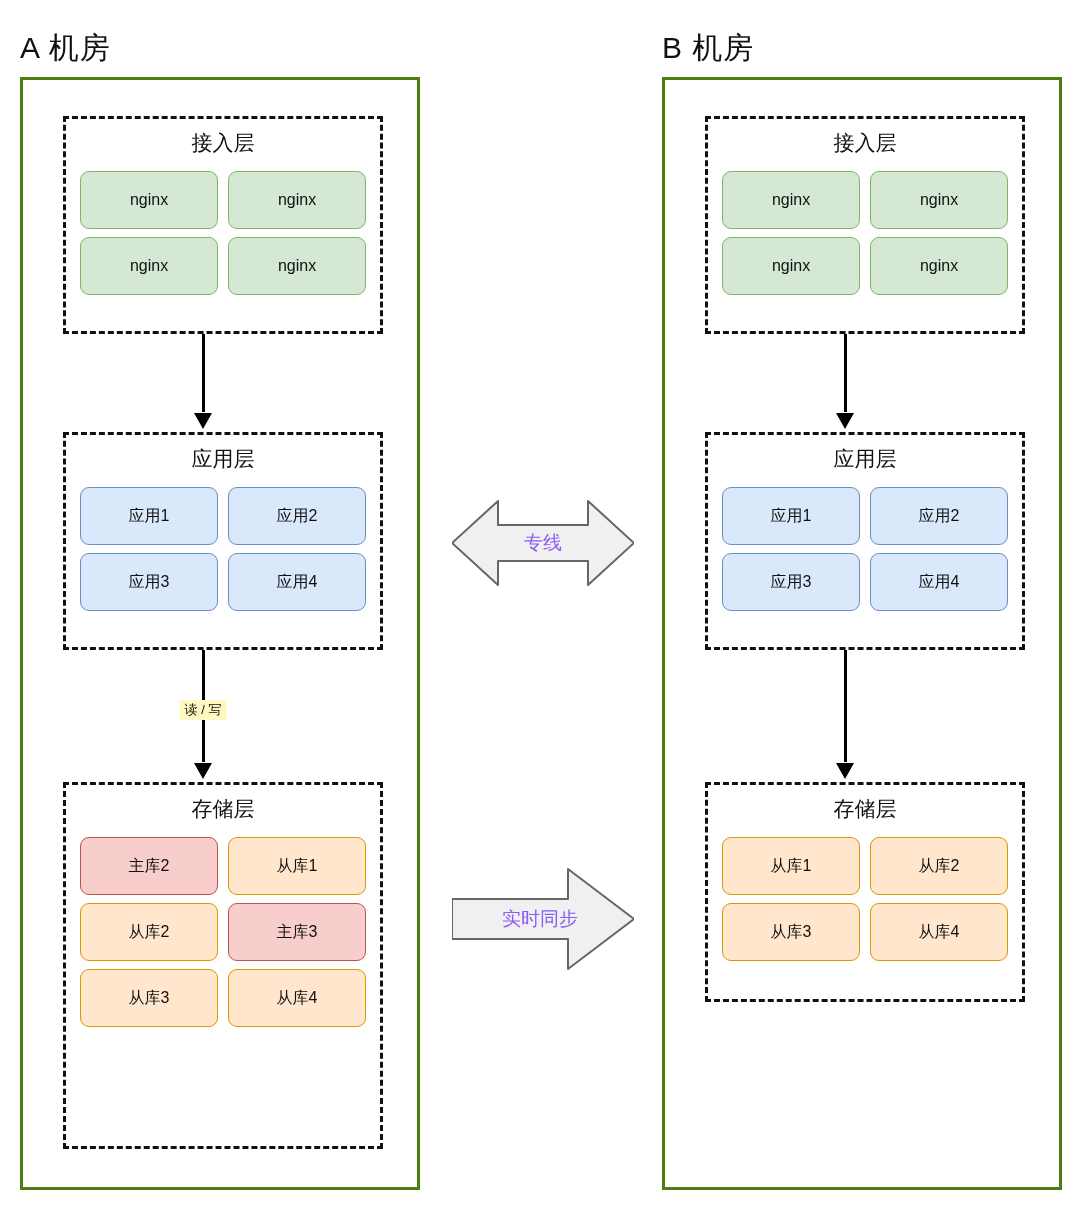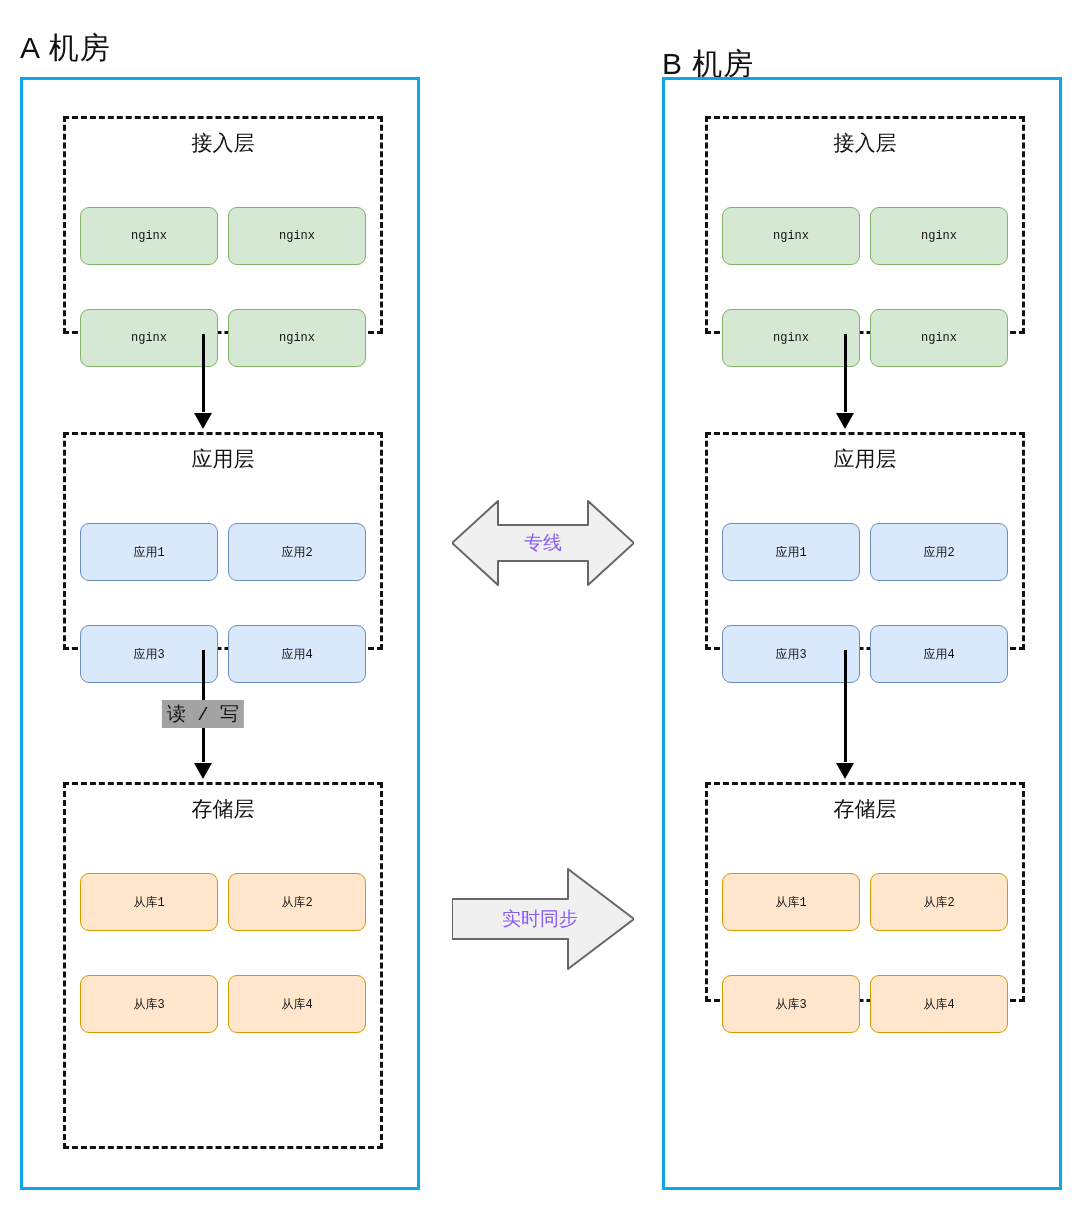--- a/index.html
+++ b/index.html
@@ -24,24 +24,23 @@
     position: absolute;
     font-size: 30px;
     letter-spacing: 1px;
     color: #111;
     white-space: nowrap;
   }
 
   
   .dc-box {
     position: absolute;
-    border: 3px solid #0ea5e9;
+    border: 3px solid #4d7c0f;
     background: #ffffff;
     box-sizing: border-box;
-    font-family: Liberation Mono, monospace;
   }
 
   
   .layer {
     position: absolute;
     border: 3px dashed #111111;
     background: transparent;
     box-sizing: border-box;
   }
   .layer-title {
@@ -65,25 +64,24 @@
   }
 
   
   .node {
     height: 58px;
     border-radius: 9px;
     border: 1.5px solid #888;
     display: flex;
     align-items: center;
     justify-content: center;
-    font-size: 12px;
+    font-size: 16px;
     color: #111;
     box-sizing: border-box;
     white-space: nowrap;
-    margin-top: 36px;
   }
   .node.nginx {
     background: #d5e8d4;
     border-color: #82b366;
   }
   .node.app {
     background: #dae8fc;
     border-color: #6c8ebf;
     text-align: center;
   }
@@ -113,23 +111,23 @@
     left: -9px;
     bottom: -1px;
     width: 0;
     height: 0;
     border-left: 9px solid transparent;
     border-right: 9px solid transparent;
     border-top: 16px solid #000;
   }
   .vconn-label {
     position: absolute;
-    font-size: 19px;
-    color: #111;
-    background: #a3a3a3;
+    font-size: 13px;
+    color: #111;
+    background: #fef9c3;
     padding: 1px 5px;
     white-space: nowrap;
     transform: translateX(-50%);
   }
 
   
   .block-arrow {
     position: absolute;
   }
   .block-arrow svg { display: block; }
@@ -178,75 +176,77 @@
 
     <div class="vconn" style="left:180px; top:570px; height:128px;">
       <div class="shaft" style="height:112px;"></div>
       <div class="head"></div>
     </div>
     <div class="vconn-label" style="left:180px; top:620px;">读 / 写</div>
 
     <div class="layer" style="left:40px; top:702px; width:320px; height:367px;">
       <div class="layer-title">存储层</div>
       <div class="node-grid">
+        <div class="node master">主库2</div>
+        <div class="node slave">从库1</div>
+        <div class="node slave">从库2</div>
+        <div class="node master">主库3</div>
+        <div class="node slave">从库3</div>
+        <div class="node slave">从库4</div>
+      </div>
+    </div>
+
+  </div>
+
+  <div class="dc-title" style="left:662px; top:28px; width:400px;">B 机房</div>
+
+  <div class="dc-box" style="left:662px; top:77px; width:400px; height:1113px;">
+
+    <div class="layer" style="left:40px; top:36px; width:320px; height:218px;">
+      <div class="layer-title">接入层</div>
+      <div class="node-grid">
+        <div class="node nginx">nginx</div>
+        <div class="node nginx">nginx</div>
+        <div class="node nginx">nginx</div>
+        <div class="node nginx">nginx</div>
+      </div>
+    </div>
+
+    <div class="vconn" style="left:180px; top:254px; height:94px;">
+      <div class="shaft" style="height:78px;"></div>
+      <div class="head"></div>
+    </div>
+
+    <div class="layer" style="left:40px; top:352px; width:320px; height:218px;">
+      <div class="layer-title">应用层</div>
+      <div class="node-grid">
+        <div class="node app">应用1</div>
+        <div class="node app">应用2</div>
+        <div class="node app">应用3</div>
+        <div class="node app">应用4</div>
+      </div>
+    </div>
+
+    <div class="vconn" style="left:180px; top:570px; height:128px;">
+      <div class="shaft" style="height:112px;"></div>
+      <div class="head"></div>
+    </div>
+
+    <div class="layer" style="left:40px; top:702px; width:320px; height:220px;">
+      <div class="layer-title">存储层</div>
+      <div class="node-grid">
         <div class="node slave">从库1</div>
         <div class="node slave">从库2</div>
         <div class="node slave">从库3</div>
         <div class="node slave">从库4</div>
       </div>
     </div>
 
   </div>
 
-  <div class="dc-title" style="left:662px; top:28px; width:400px;margin-top:16px;">B 机房</div>
-
-  <div class="dc-box" style="left:662px; top:77px; width:400px; height:1113px;">
-
-    <div class="layer" style="left:40px; top:36px; width:320px; height:218px;">
-      <div class="layer-title">接入层</div>
-      <div class="node-grid">
-        <div class="node nginx">nginx</div>
-        <div class="node nginx">nginx</div>
-        <div class="node nginx">nginx</div>
-        <div class="node nginx">nginx</div>
-      </div>
-    </div>
-
-    <div class="vconn" style="left:180px; top:254px; height:94px;">
-      <div class="shaft" style="height:78px;"></div>
-      <div class="head"></div>
-    </div>
-
-    <div class="layer" style="left:40px; top:352px; width:320px; height:218px;">
-      <div class="layer-title">应用层</div>
-      <div class="node-grid">
-        <div class="node app">应用1</div>
-        <div class="node app">应用2</div>
-        <div class="node app">应用3</div>
-        <div class="node app">应用4</div>
-      </div>
-    </div>
-
-    <div class="vconn" style="left:180px; top:570px; height:128px;">
-      <div class="shaft" style="height:112px;"></div>
-      <div class="head"></div>
-    </div>
-
-    <div class="layer" style="left:40px; top:702px; width:320px; height:220px;">
-      <div class="layer-title">存储层</div>
-      <div class="node-grid">
-        <div class="node slave">从库1</div>
-        <div class="node slave">从库2</div>
-        <div class="node slave">从库3</div>
-        <div class="node slave">从库4</div>
-      </div>
-    </div>
-
-  </div>
-
   <div class="block-arrow" style="left:452px; top:497px; width:182px; height:92px;">
     <svg width="182" height="92" viewBox="0 0 182 92">
       <polygon points="0,46 46,4 46,28 136,28 136,4 182,46 136,88 136,64 46,64 46,88" fill="#f0f0f0" stroke="#666666" stroke-width="2" stroke-linejoin="round"></polygon>
     </svg>
   </div>
   <div class="block-arrow-label" style="left:543px; top:543px;">专线</div>
 
   <div class="block-arrow" style="left:452px; top:863px; width:182px; height:112px;">
     <svg width="182" height="112" viewBox="0 0 182 112">
       <polygon points="0,36 116,36 116,6 182,56 116,106 116,76 0,76" fill="#f0f0f0" stroke="#666666" stroke-width="2" stroke-linejoin="round"></polygon>

